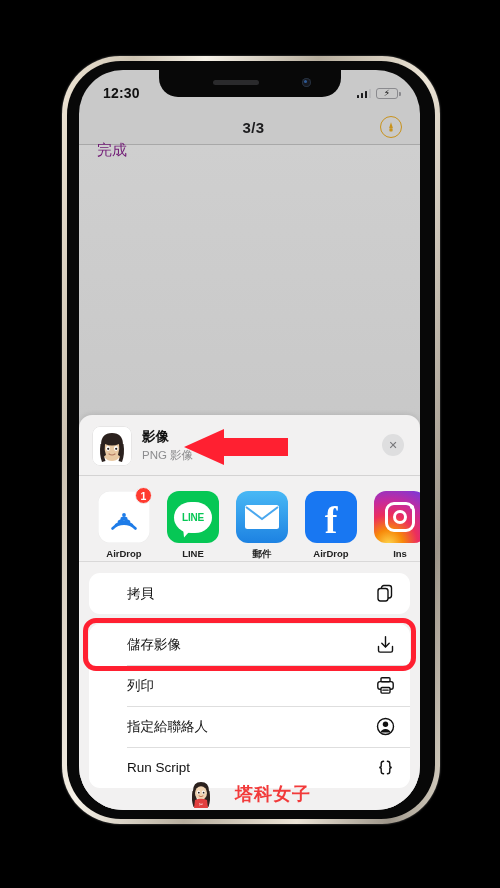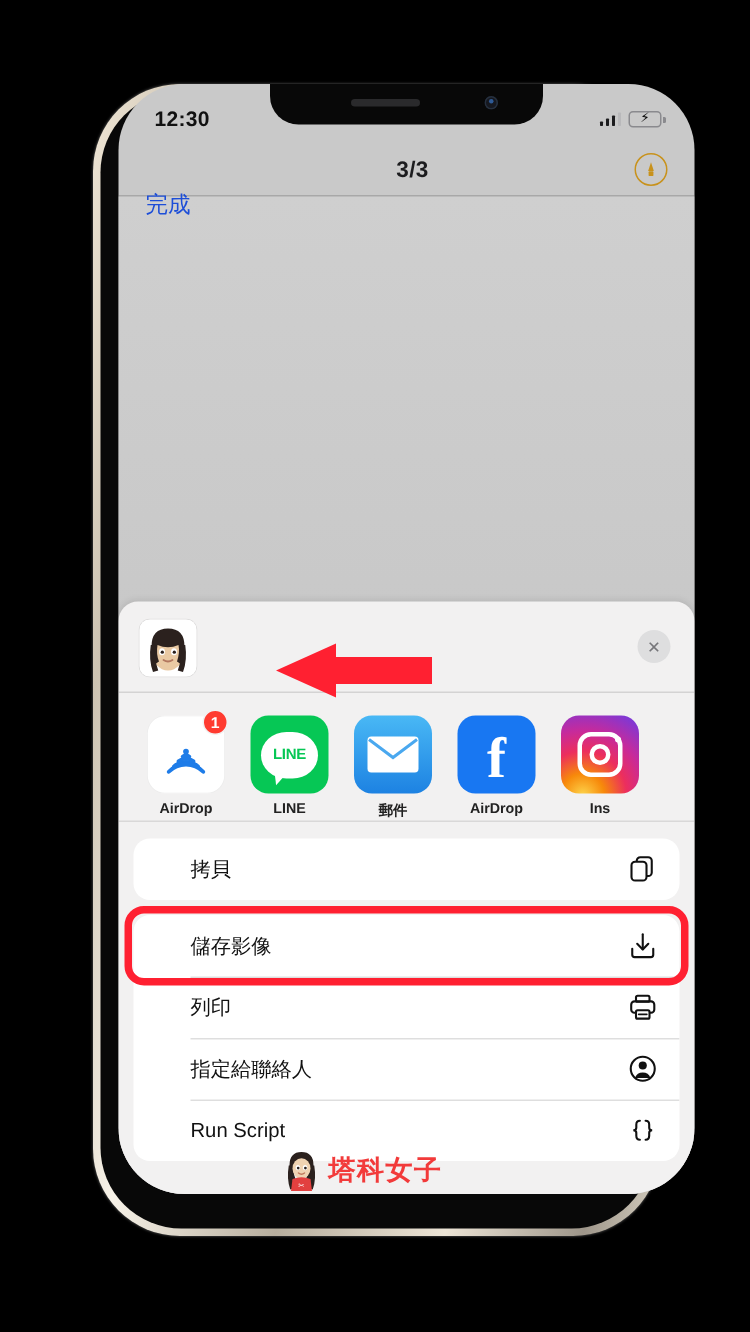--- a/index.html
+++ b/index.html
@@ -19,22 +19,22 @@
     background: linear-gradient(100deg,#efe6d6 0%,#cdc3b2 14%,#f7f2e8 28%,#b7ae9e 50%,#ece4d6 72%,#9e968a 90%,#d9d2c4 100%);
     box-shadow: 0 0 2px rgba(255,255,255,.4);
   }
   .phone-bezel {
     position: absolute; left: 67px; top: 61px;
     width: 368px; height: 758px;
     border-radius: 54px;
     background: #080808;
   }
   .screen {
-    position: absolute; left: 79px; top: 56px;
-    width: 384px; height: 740px;
+    position: absolute; left: 79px; top: 70px;
+    width: 341px; height: 740px;
     border-radius: 44px;
     background: #c9c9c9;
     overflow: hidden;
   }
   .notch {
     position: absolute; left: 50%; top: -1px; transform: translateX(-50%);
     width: 182px; height: 28px;
     background: #080808;
     border-radius: 0 0 19px 19px;
     z-index: 40;
@@ -85,21 +85,21 @@
   }
 
   
   .navbar {
     position:absolute; left:0; top:40px; width:100%; height:35px;
     display:flex; align-items:center; justify-content:space-between;
     padding: 0 18px;
     border-bottom:.5px solid rgba(0,0,0,.16);
     z-index: 25;
   }
-  .nav-done { font-size:15px; color:#1d4ed8; font-weight:400;margin-top:47px; }
+  .nav-done { font-size:15px; color:#701a75; font-weight:400;margin-top:47px; }
   .nav-title { font-size:15px; color:#1c1c1e; font-weight:600; letter-spacing:.3px; }
   .nav-markup {
     width:22px; height:22px; border-radius:50%;
     border:1.6px solid #c8921c;
     display:flex; align-items:center; justify-content:center;
   }
   .nav-markup svg { display:block; }
 
   
   .photo-area {
@@ -203,21 +203,21 @@
   
   .arrow {
     position:absolute; left:182px; top:428px; width:108px; height:38px; z-index:60;
   }
   
   .watermark {
     position:absolute; left:0; right:0; bottom:0; height:33px;
     display:flex; align-items:center; justify-content:flex-start;
     pointer-events:none;
   }
-  .wm-inner{ display:flex; align-items:center; gap:4px; margin-left:108px; }
+  .wm-inner{ display:flex; align-items:center; gap:20px; margin-left:108px; }
   .wm-text{ font-size:18px; font-weight:700; color:#f23a3a; letter-spacing:1px;
             font-family:"DejaVu Sans","Liberation Sans",sans-serif; }
 </style>
 </head>
 <body>
 
 <div id="stage">
 
   <div class="phone-outer"></div>
   <div class="phone-bezel"></div>
@@ -282,20 +282,24 @@
             <ellipse cx="19" cy="22" rx="10.5" ry="12" fill="#e9c9a3"></ellipse>
             <path d="M8 18 q0 -12 11 -12 q11 0 11 12 q0 8 -2 12 l-3 -2 q2 -6 1 -11 q-7 3 -14 0 q-1 6 1 11 l-3 2 q-2 -4 -2 -12 z" fill="#2b211e"></path>
             <path d="M7.5 17 q-1.5 10 1.5 18 l3.5 -1 q-3 -8 -2 -17 z" fill="#2b211e"></path>
             <path d="M30.5 17 q1.5 10 -1.5 18 l-3.5 -1 q3 -8 2 -17 z" fill="#2b211e"></path>
             <ellipse cx="15" cy="21.5" rx="2" ry="2.4" fill="#fff"></ellipse>
             <ellipse cx="23" cy="21.5" rx="2" ry="2.4" fill="#fff"></ellipse>
             <circle cx="15.2" cy="21.8" r="1.1" fill="#2b211e"></circle>
             <circle cx="23.2" cy="21.8" r="1.1" fill="#2b211e"></circle>
             <path d="M16 27 q3 2 6 0" stroke="#b2775f" stroke-width="1.2" fill="none" stroke-linecap="round"></path>
           </svg>
+        </div>
+        <div class="doc-meta">
+          <div class="doc-title">影像</div>
+          <div class="doc-sub">PNG 影像</div>
         </div>
         <div class="close-btn">✕</div>
       </div>
 
       <div class="app-row">
 
         <div class="app">
           <div class="ic ic-airdrop">
             <svg width="36" height="36" viewBox="0 0 36 36">
               <path d="M10 26 a12 12 0 0 1 16 0" stroke="#1e7ce8" stroke-width="2.6" fill="none" stroke-linecap="round"></path>

